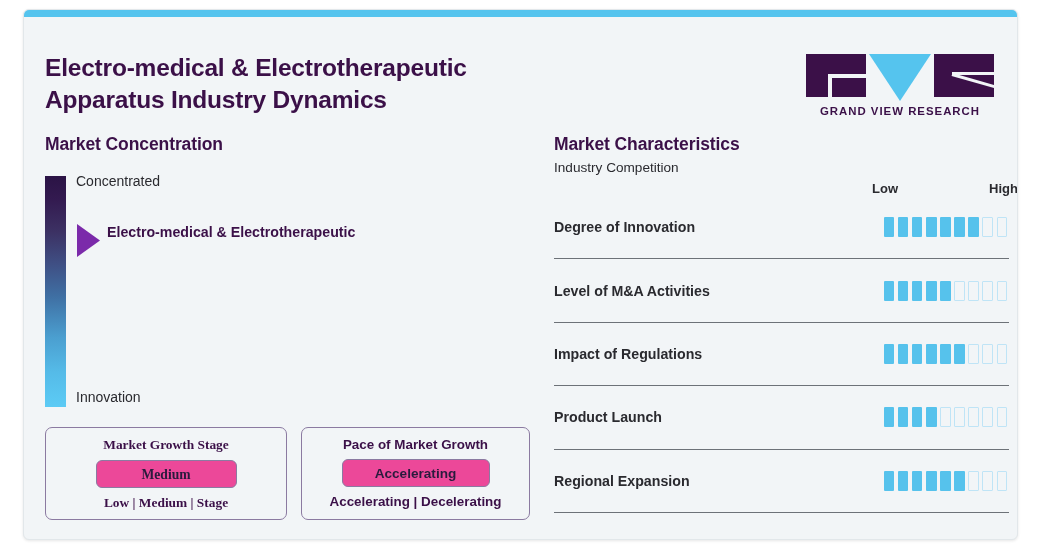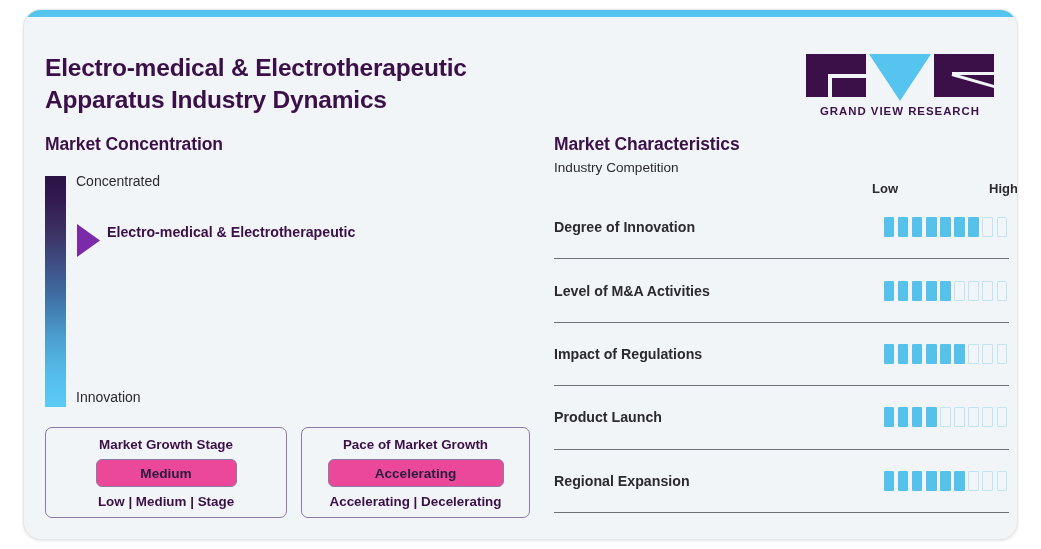--- a/index.html
+++ b/index.html
@@ -12,21 +12,21 @@
     overflow: hidden;
   }
 
   #card {
     position: absolute;
     left: 23px;
     top: 9px;
     width: 995px;
     height: 531px;
     background: #f2f5f7;
-    border-radius: 18px;
+    border-radius: 6px;
     border: 1px solid #e2e7ea;
     box-shadow: 0 1px 3px rgba(0,0,0,0.10);
     overflow: hidden;
   }
 
   #card-accent {
     position: absolute;
     left: 0; top: 0;
     width: 100%;
     height: 7px;
@@ -198,38 +198,38 @@
     display: flex;
     gap: 14px;
   }
   .stage-box {
     border: 1.3px solid #8b7aa1;
     border-radius: 7px;
     padding: 9px 13px 8px 13px;
     text-align: center;
     background: #f2f5f7;
   }
-  .stage-box.growth { width: 242px; }
+  .stage-box.growth { width: 242px; font-family: Liberation Serif, serif; }
   .stage-box.pace   { width: 229px; }
 
   .stage-title {
     font-size: 13.4px;
     font-weight: bold;
     color: #3b1048;
     white-space: nowrap;
   }
   .stage-value-wrap {
     margin: 7px auto 7px auto;
     border: 1.3px solid #8b7aa1;
     border-radius: 6px;
     padding: 4px 0 4px 0;
     background: #ec4899;
   }
   .stage-box.growth .stage-value-wrap { width: 141px; }
-  .stage-box.pace   .stage-value-wrap { width: 176px; }
+  .stage-box.pace   .stage-value-wrap { width: 148px; }
   .stage-value {
     font-size: 13.6px;
     font-weight: bold;
     color: #2a1b3d;
   }
   .stage-options {
     font-size: 13.4px;
     font-weight: bold;
     color: #3b1048;
     white-space: nowrap;

